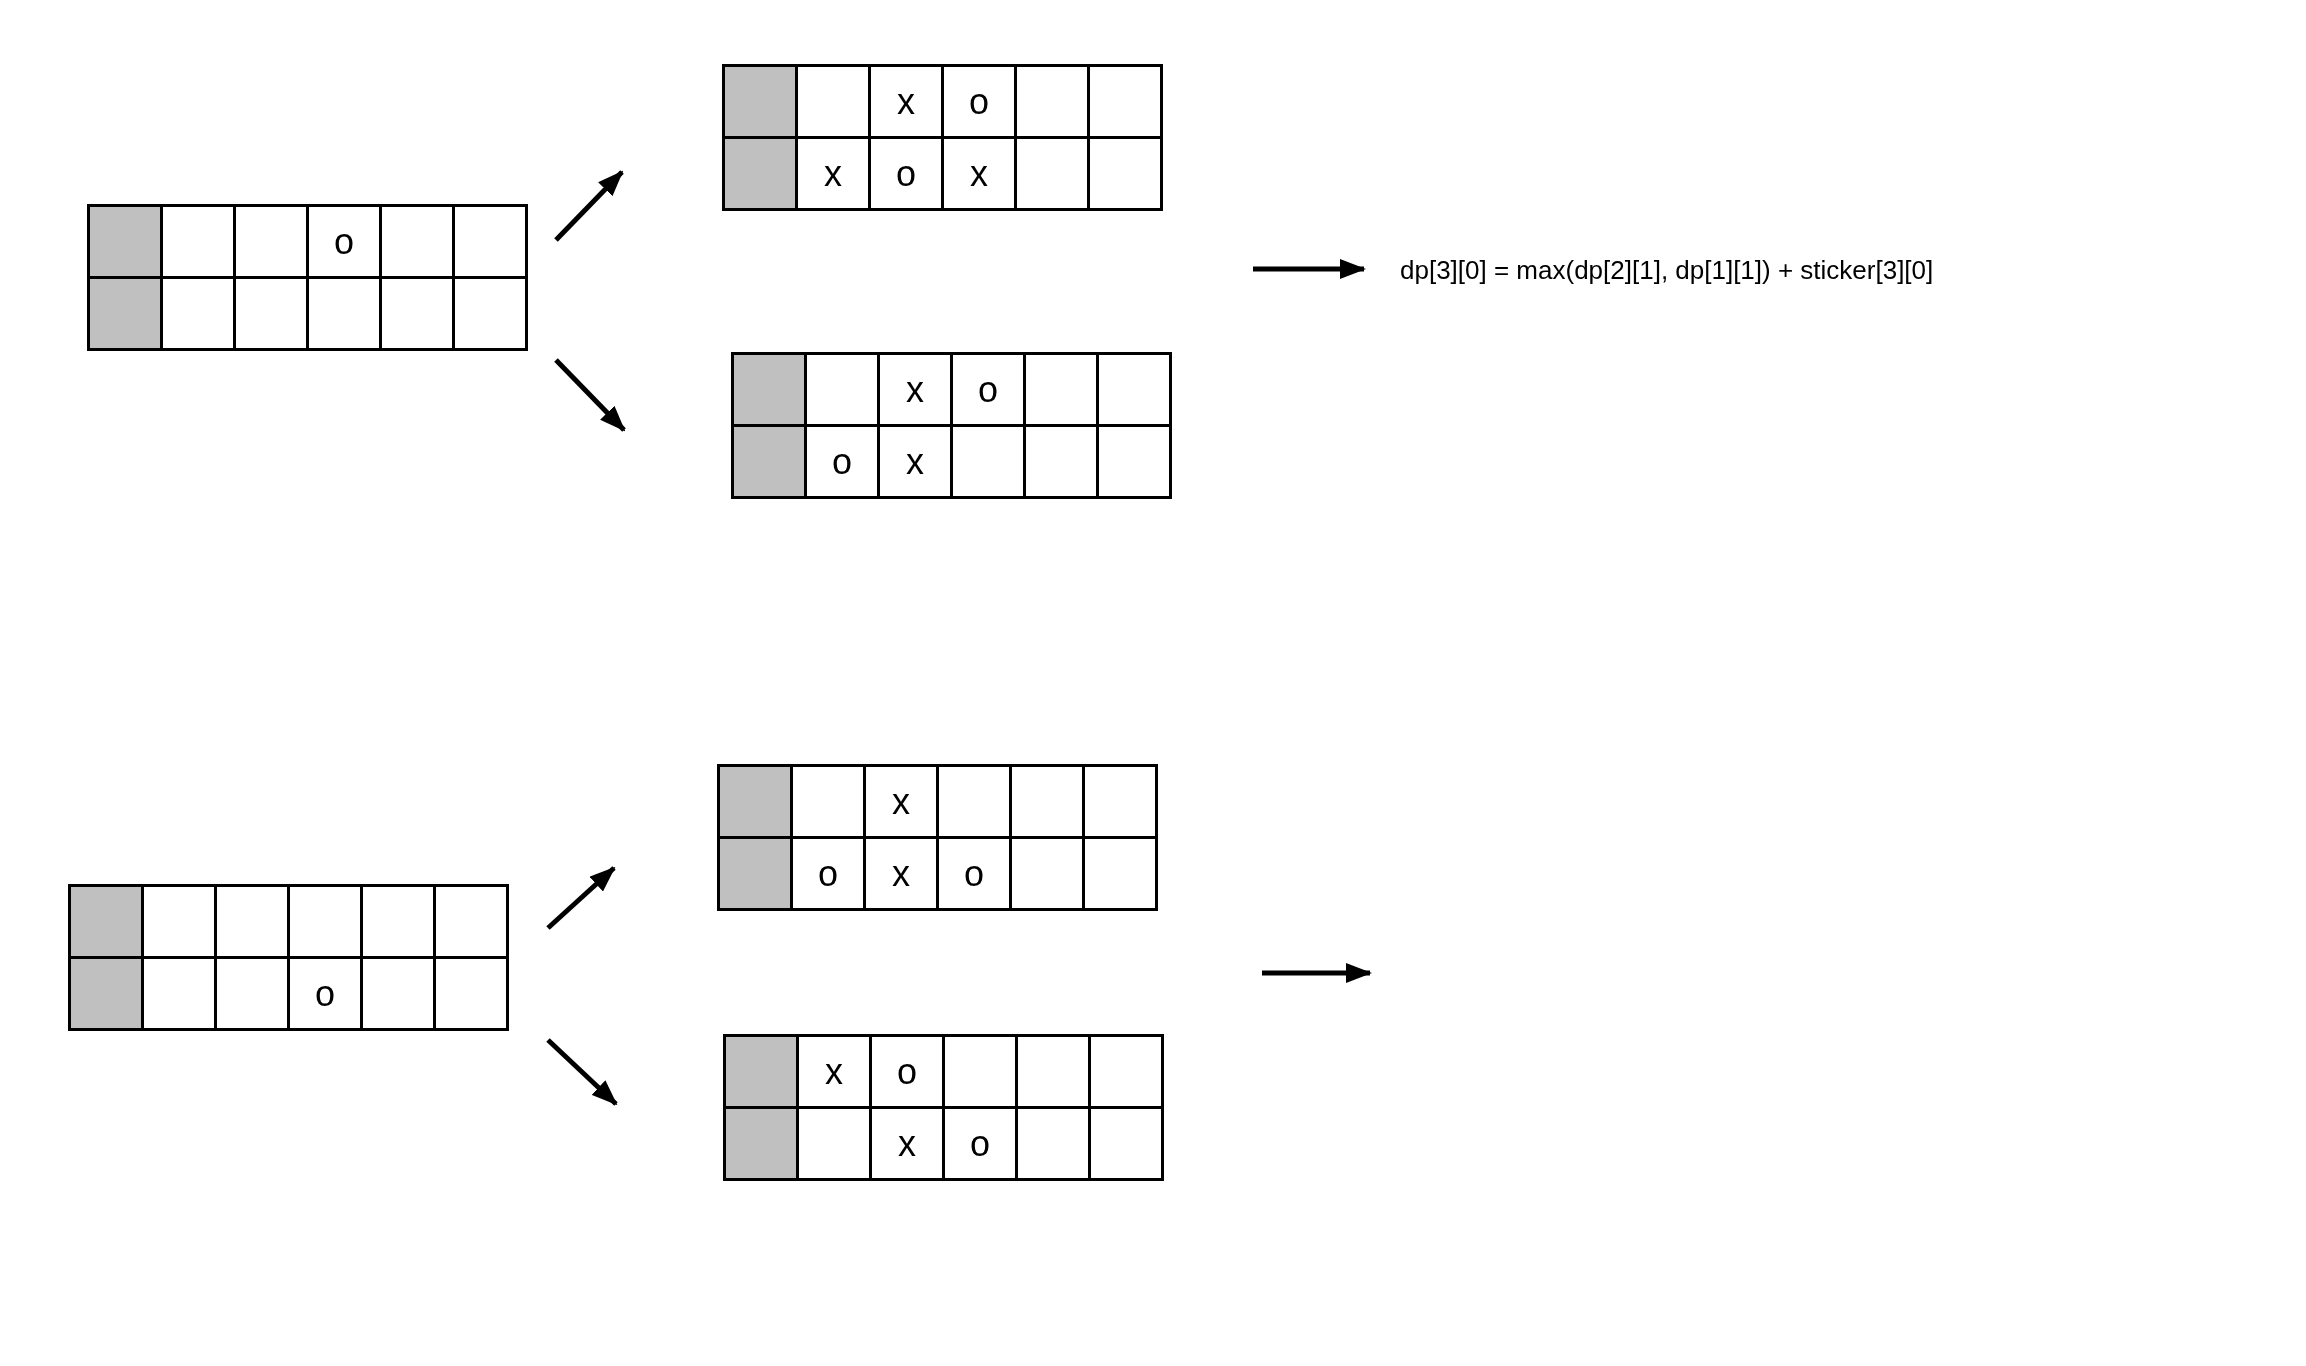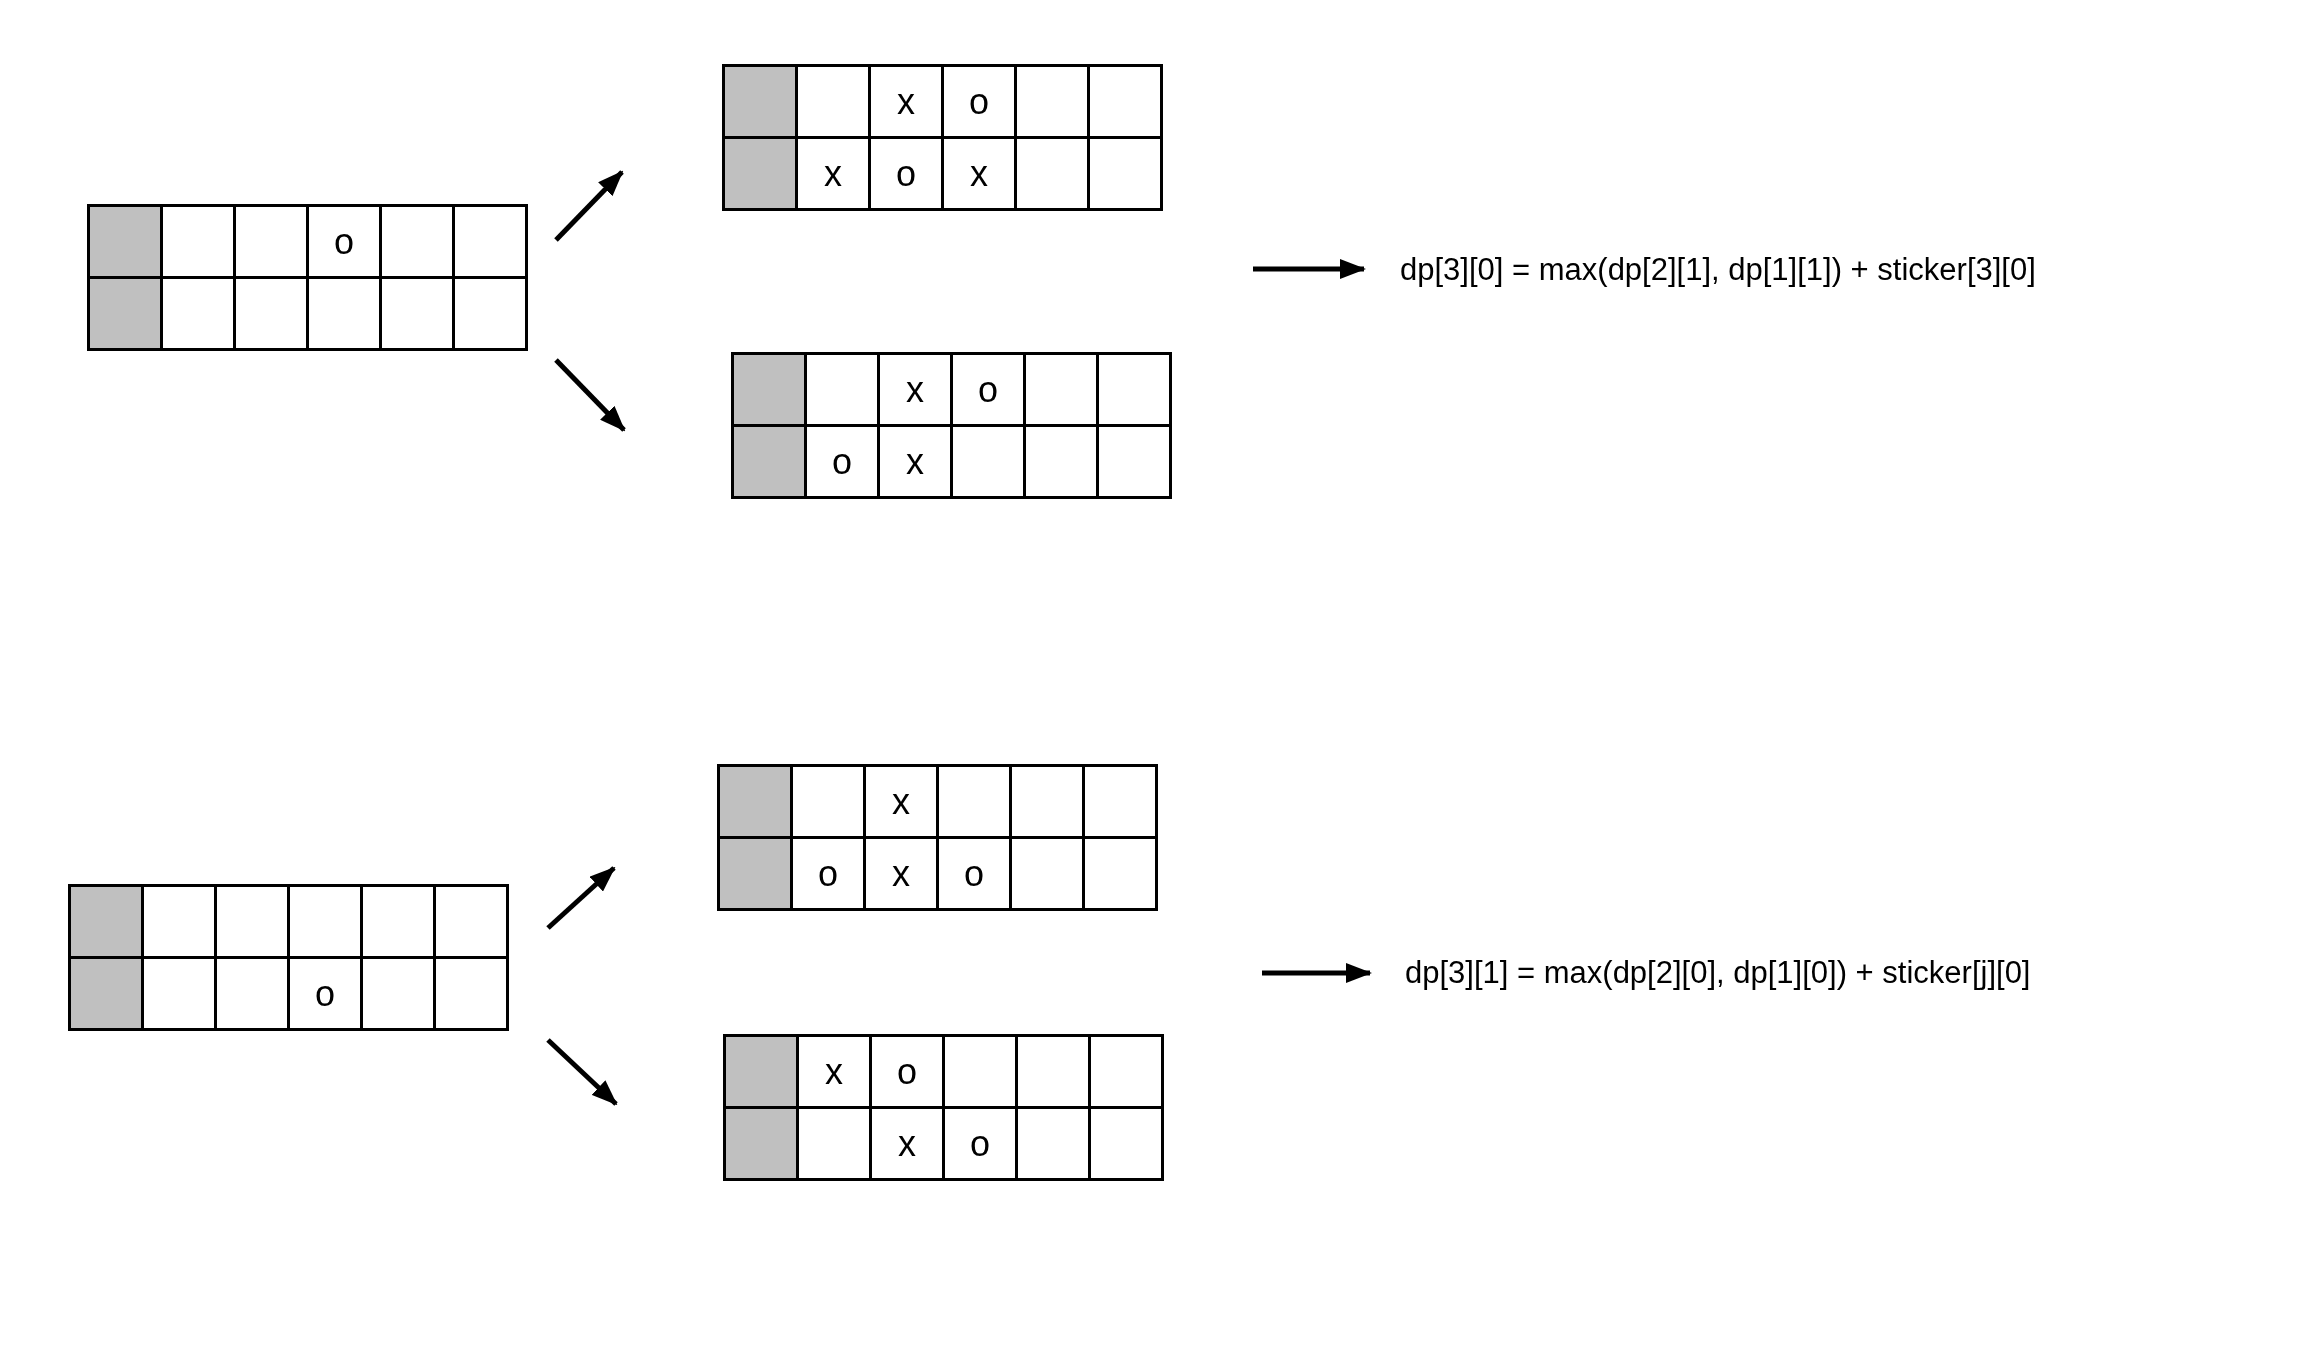--- a/index.html
+++ b/index.html
@@ -42,21 +42,21 @@
     justify-content: center;
     font-size: 36px;
     line-height: 1;
     color: #000000;
   }
   .cell.gray {
     background: #c0c0c0;
   }
   .formula {
     position: absolute;
-    font-size: 31px;
+    font-size: 26px;
     line-height: 36px;
     height: 36px;
     white-space: nowrap;
     color: #000000;
   }
 </style>
 </head>
 <body>
 
 <div class="canvas">
@@ -159,15 +159,14 @@
     <div class="cell"></div>
     <div class="cell gray"></div>
     <div class="cell"></div>
     <div class="cell">x</div>
     <div class="cell">o</div>
     <div class="cell"></div>
     <div class="cell"></div>
   </div>
 
   <div class="formula" style="left:1400px;top:252px;">dp[3][0] = max(dp[2][1], dp[1][1]) + sticker[3][0]</div>
-  <div class="formula" style="left:1405px;top:955px;">dp[3][1] = max(dp[2][0], dp[1][0]) + sticker[j][0]</div>
 
 </div>
 
 </body></html>

